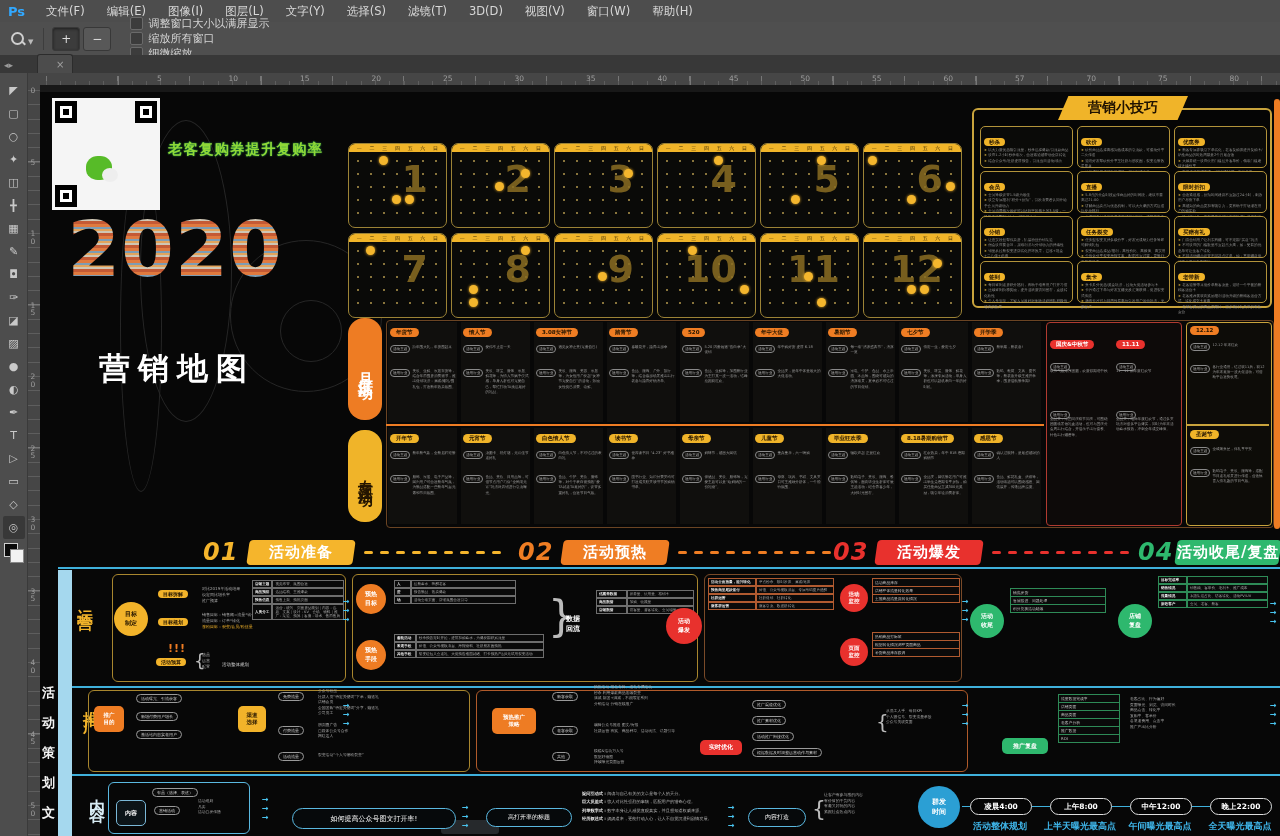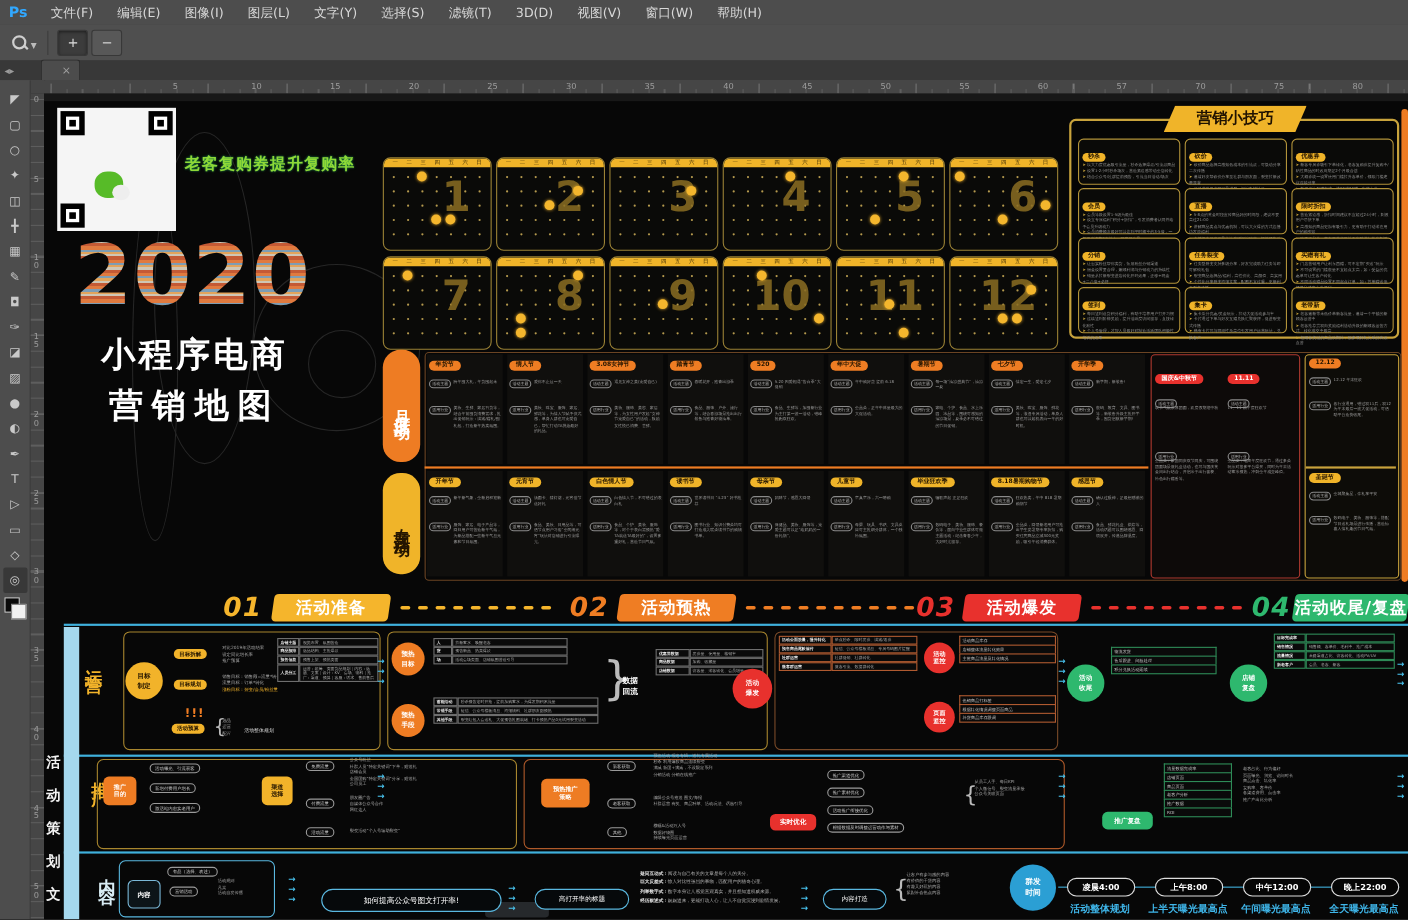--- a/index.html
+++ b/index.html
@@ -143,20 +143,34 @@
 
   <div class="abs optbar">
     <span class="ztool">
         <span class="lens"></span>
         <span class="stick"></span>
       </span>
     <span class="dd">▼</span>
     <span class="vsep"></span>
     <span class="zbtn active">+</span>
     <span class="zbtn">−</span>
+    <span id="opt-checks">
+        <span class="chk">
+          <span class="box"></span>
+          <span>调整窗口大小以满屏显示</span>
+        </span>
+        <span class="chk">
+          <span class="box"></span>
+          <span>缩放所有窗口</span>
+        </span>
+        <span class="chk">
+          <span class="box"></span>
+          <span>细微缩放</span>
+        </span>
+      </span>
   </div>
 
   <div class="abs tabbar">
     <span class="collapse">◂▸</span>
     <span class="tab">
       <span class="close">×</span>
     </span>
   </div>
 
   <div class="abs corner"></div>
@@ -239,21 +253,20 @@
       </span>
       <span class="finder" style="left: 3px; top: 87px;">
         <i></i>
       </span>
       <span class="wx">
         <i></i>
       </span>
     </div>
     <div class="abs qr-cap">老客复购券提升复购率</div>
     <div class="abs year">2020</div>
-    <div class="abs hero1">小程序电商</div>
     <div class="abs hero2">营销地图</div>
     <div class="abs edge-strip"></div>
     <div class="abs cal" style="left: 348px; top: 143px;">
       <div class="hd">
         <span>一</span>
         <span>二</span>
         <span>三</span>
         <span>四</span>
         <span>五</span>
         <span>六</span>

